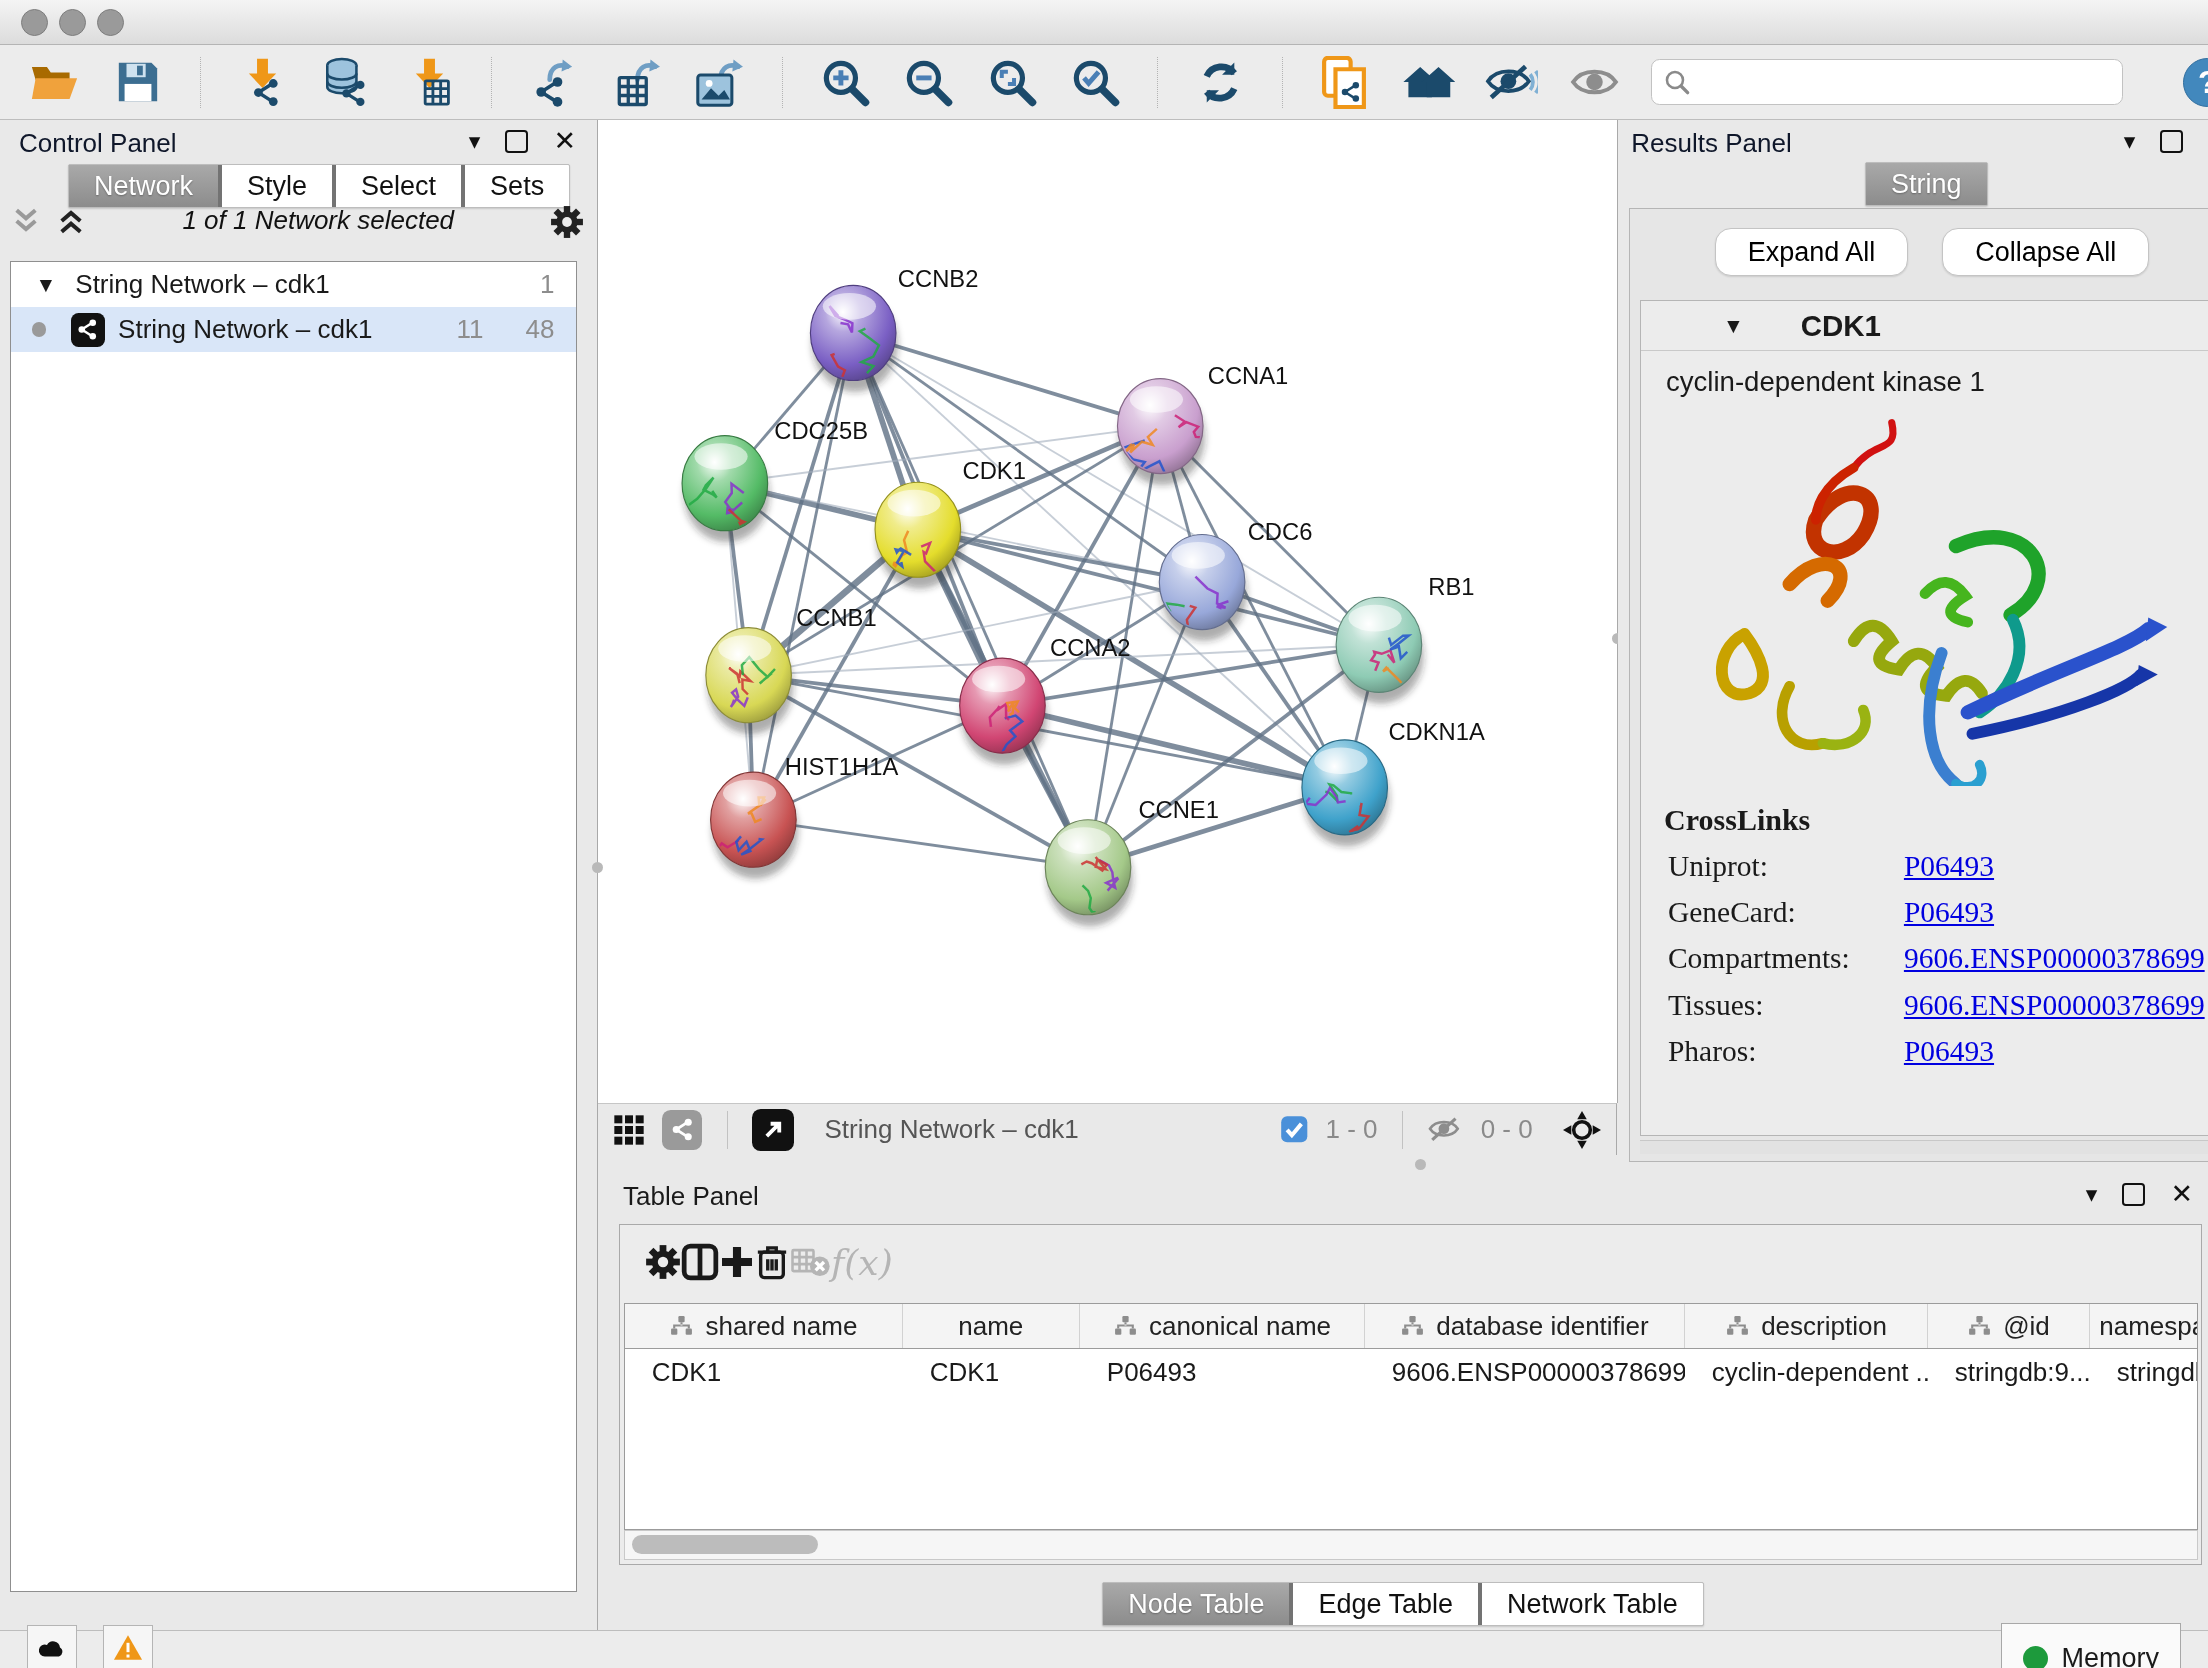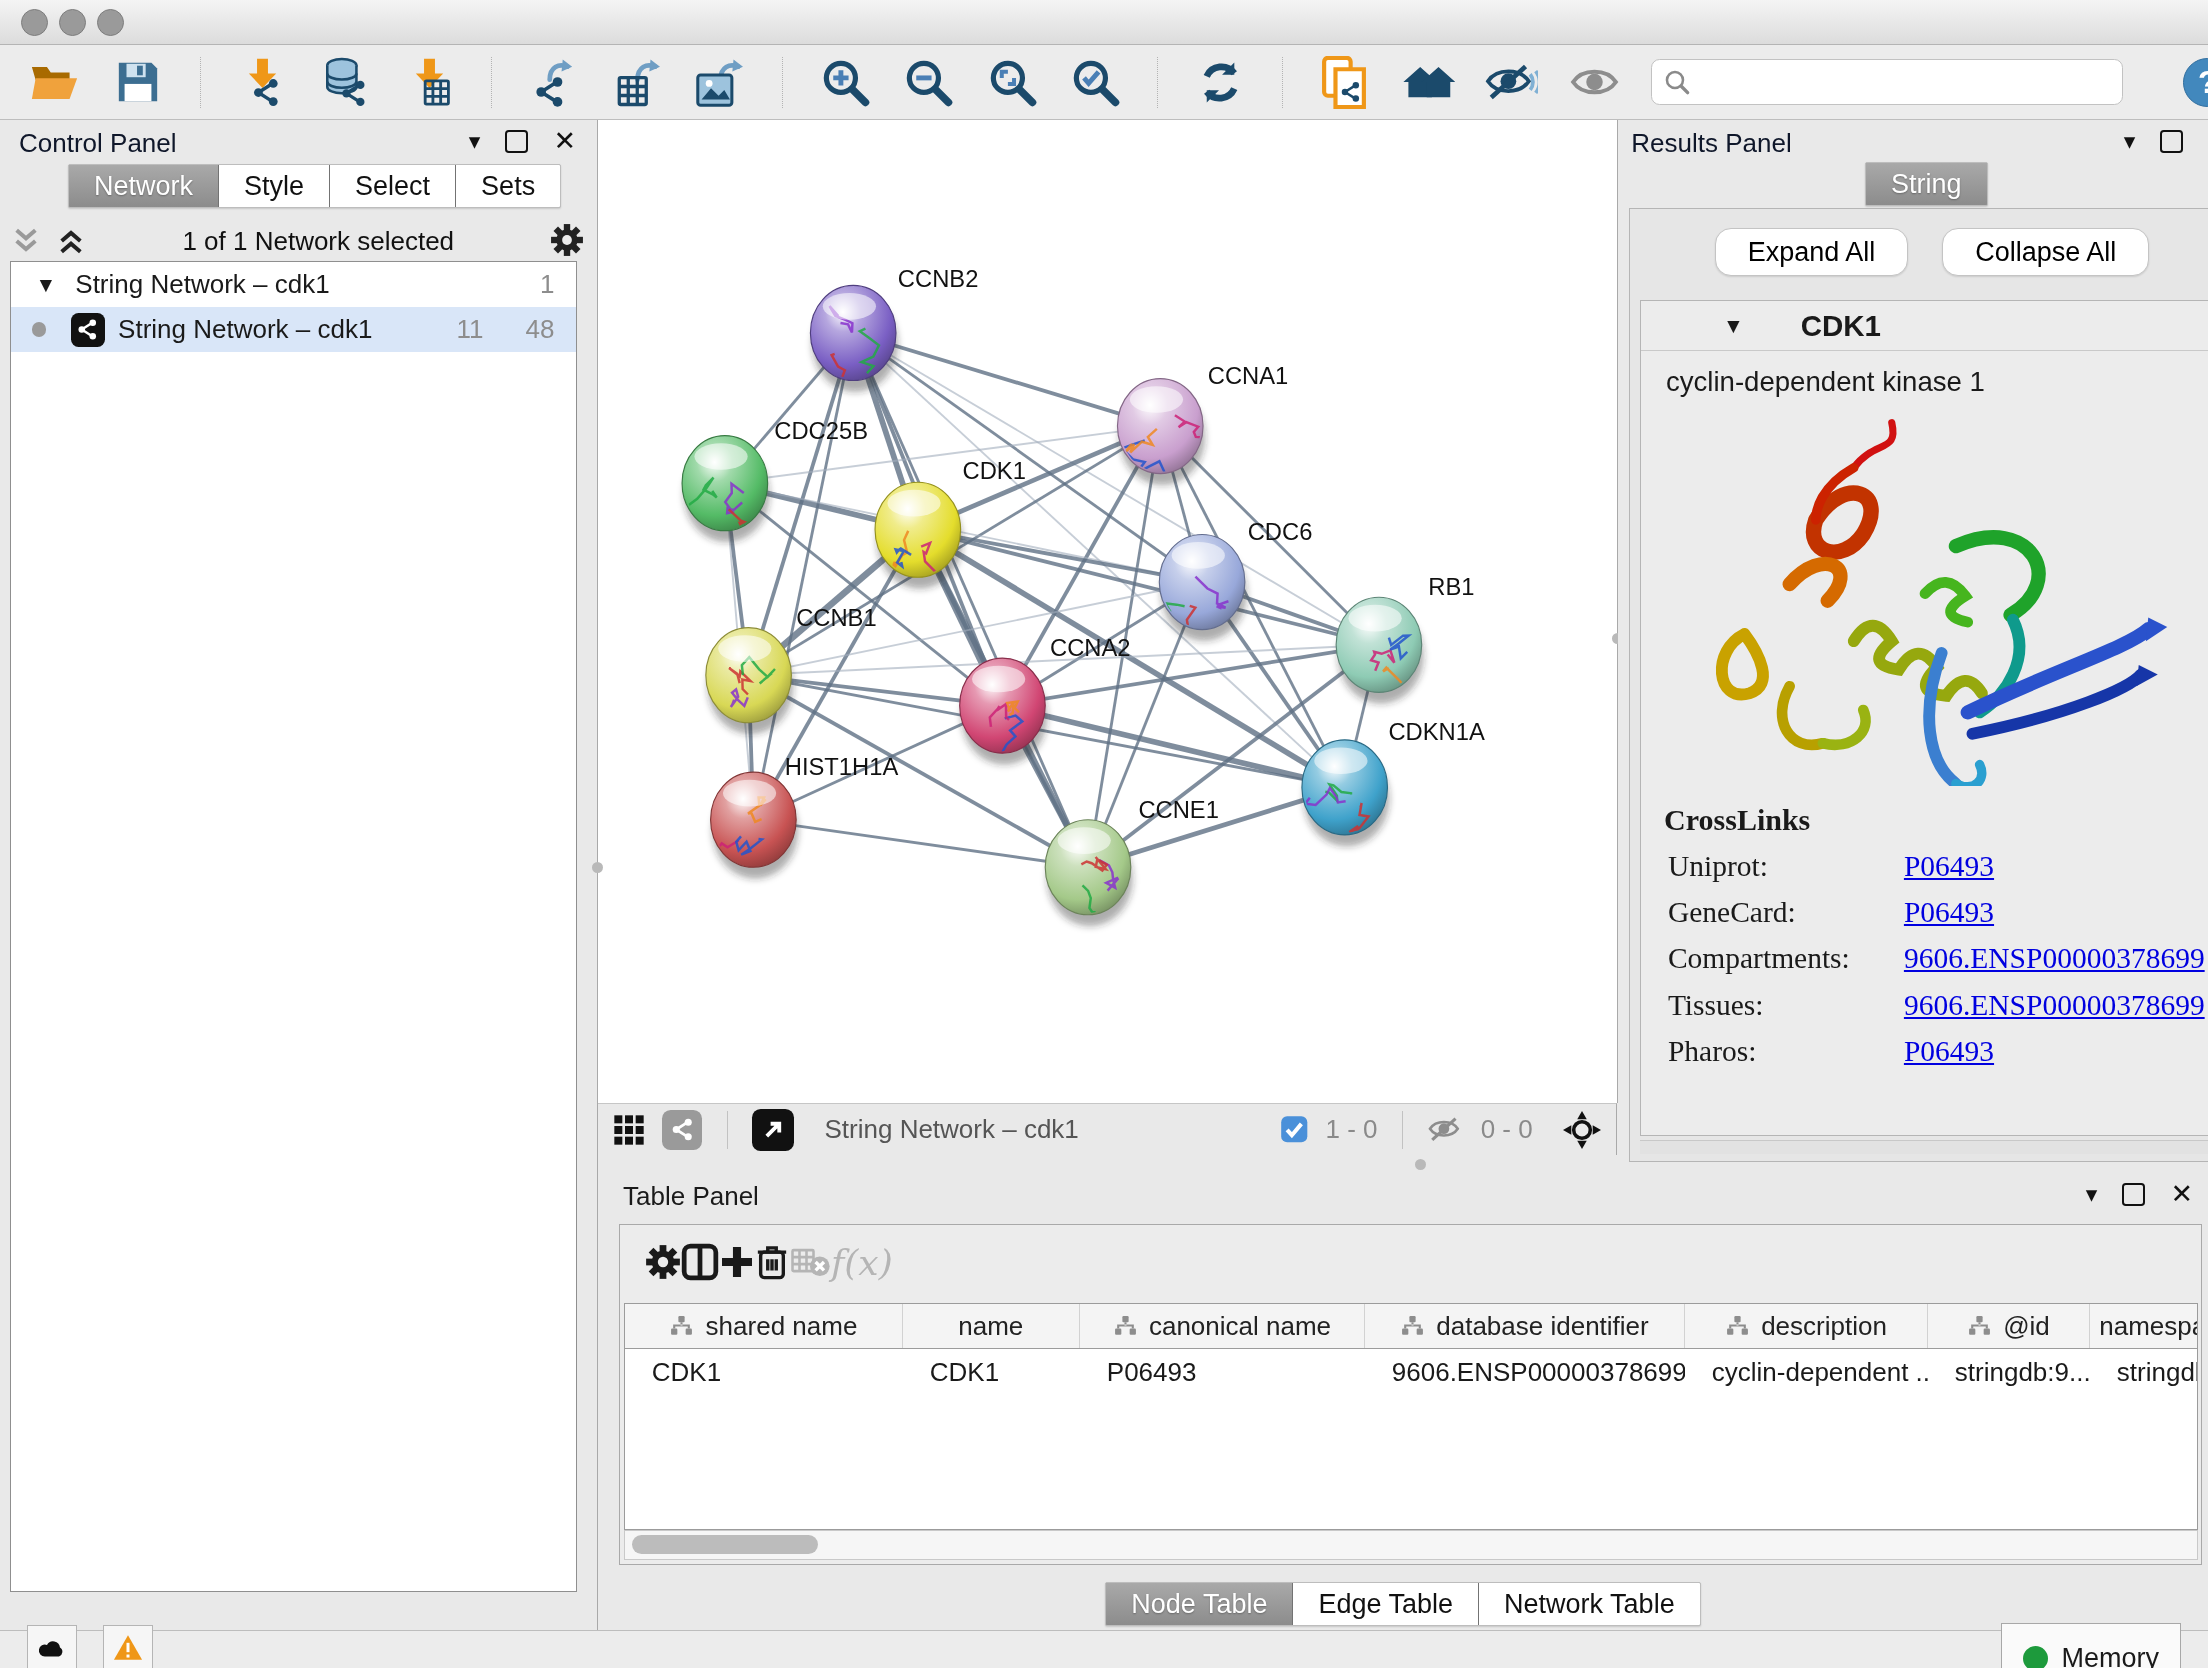--- a/index.html
+++ b/index.html
@@ -28,26 +28,26 @@
     margin-left:32px;flex:0 0 auto;border:1.9px solid #2f6d9e;box-sizing:border-box;}
   
   .panel-head{position:absolute;font-size:26px;color:#0f172a;}
   .panel-ctrls{position:absolute;display:flex;align-items:center;gap:25px;color:#111;}
   .pc-collapse{font-size:23px;line-height:1;}
   .pc-float{width:19px;height:19px;border:2.9px solid #111;border-radius:3.8px;}
   .pc-close{font-size:27px;font-weight:bold;line-height:1;}
   
   .seg{display:flex;border:1px solid #bdbdbd;border-radius:2px;overflow:hidden;background:#a3a3a3;
        box-shadow:0 1px 1.9px rgba(0,0,0,.15);}
-  .seg .tab{padding:5.7px 25px;font-size:27px;background:#fff;color:#111;border-left:1px solid #737373;}
+  .seg .tab{padding:5.7px 25px;font-size:27px;background:#fff;color:#111;border-left:4px solid #737373;}
   .seg .tab:first-child{border-left:none;}
   .seg .tab.sel{background:linear-gradient(#a9a9a9,#8c8c8c);color:#fff;text-shadow:0 1px 1.9px rgba(0,0,0,.3);}
   
   #control-panel{left:0;top:120px;width:597px;height:1510px;background:#e9e9e9;border-right:1px solid #a9a9a9;}
-  #cp-subbar{position:absolute;left:9.5px;right:13.3px;top:95px;height:42px;display:flex;align-items:flex-end;}
+  #cp-subbar{position:absolute;left:9.5px;right:13.3px;top:85px;height:42px;display:flex;align-items:flex-start;font-style:italic;}
   #cp-status{flex:1;text-align:center;font-size:26px;color:#111;}
   #net-list{position:absolute;left:9.5px;top:141px;width:565px;bottom:38px;background:#fff;border:1px solid #8f8f8f;}
   .tree-row{height:45px;display:flex;align-items:center;font-size:26px;}
   .tree-row .count{margin-left:auto;color:#8d8d8d;padding-right:21px;display:flex;gap:42px;}
   .tree-row.child{background:#d9e6f8;}
   .dot-bullet{width:14.3px;height:14.3px;border-radius:50%;background:#9a9a9a;margin:0 25px 0 21px;}
   .share-badge{width:34px;height:34px;border-radius:7.6px;background:#111;display:flex;align-items:center;justify-content:center;margin-right:13.3px;}
   
   #network-area{left:598px;top:120px;width:1019px;height:983px;background:#fff;border-right:1px solid #a9a9a9;}
   #net-toolbar{left:598px;top:1103px;width:1019px;height:52px;background:#e9e9e9;

